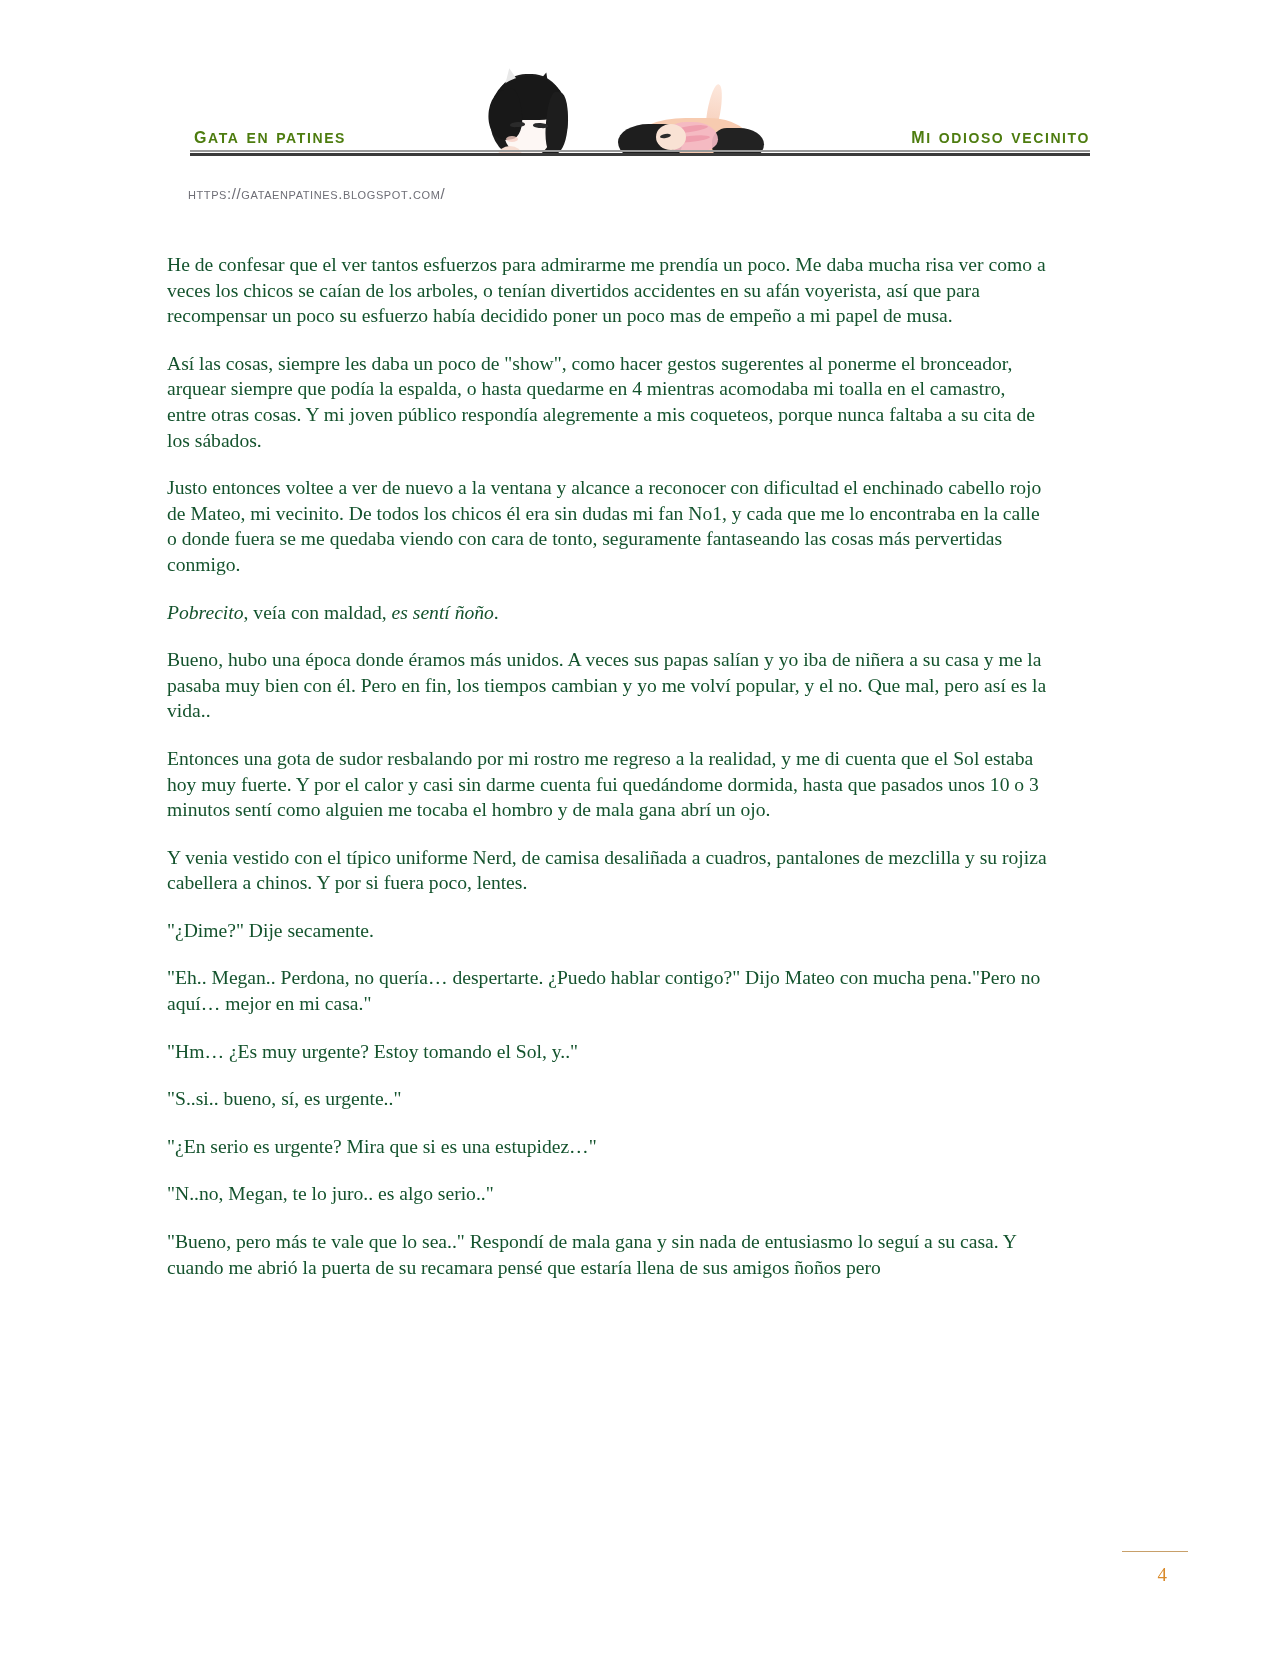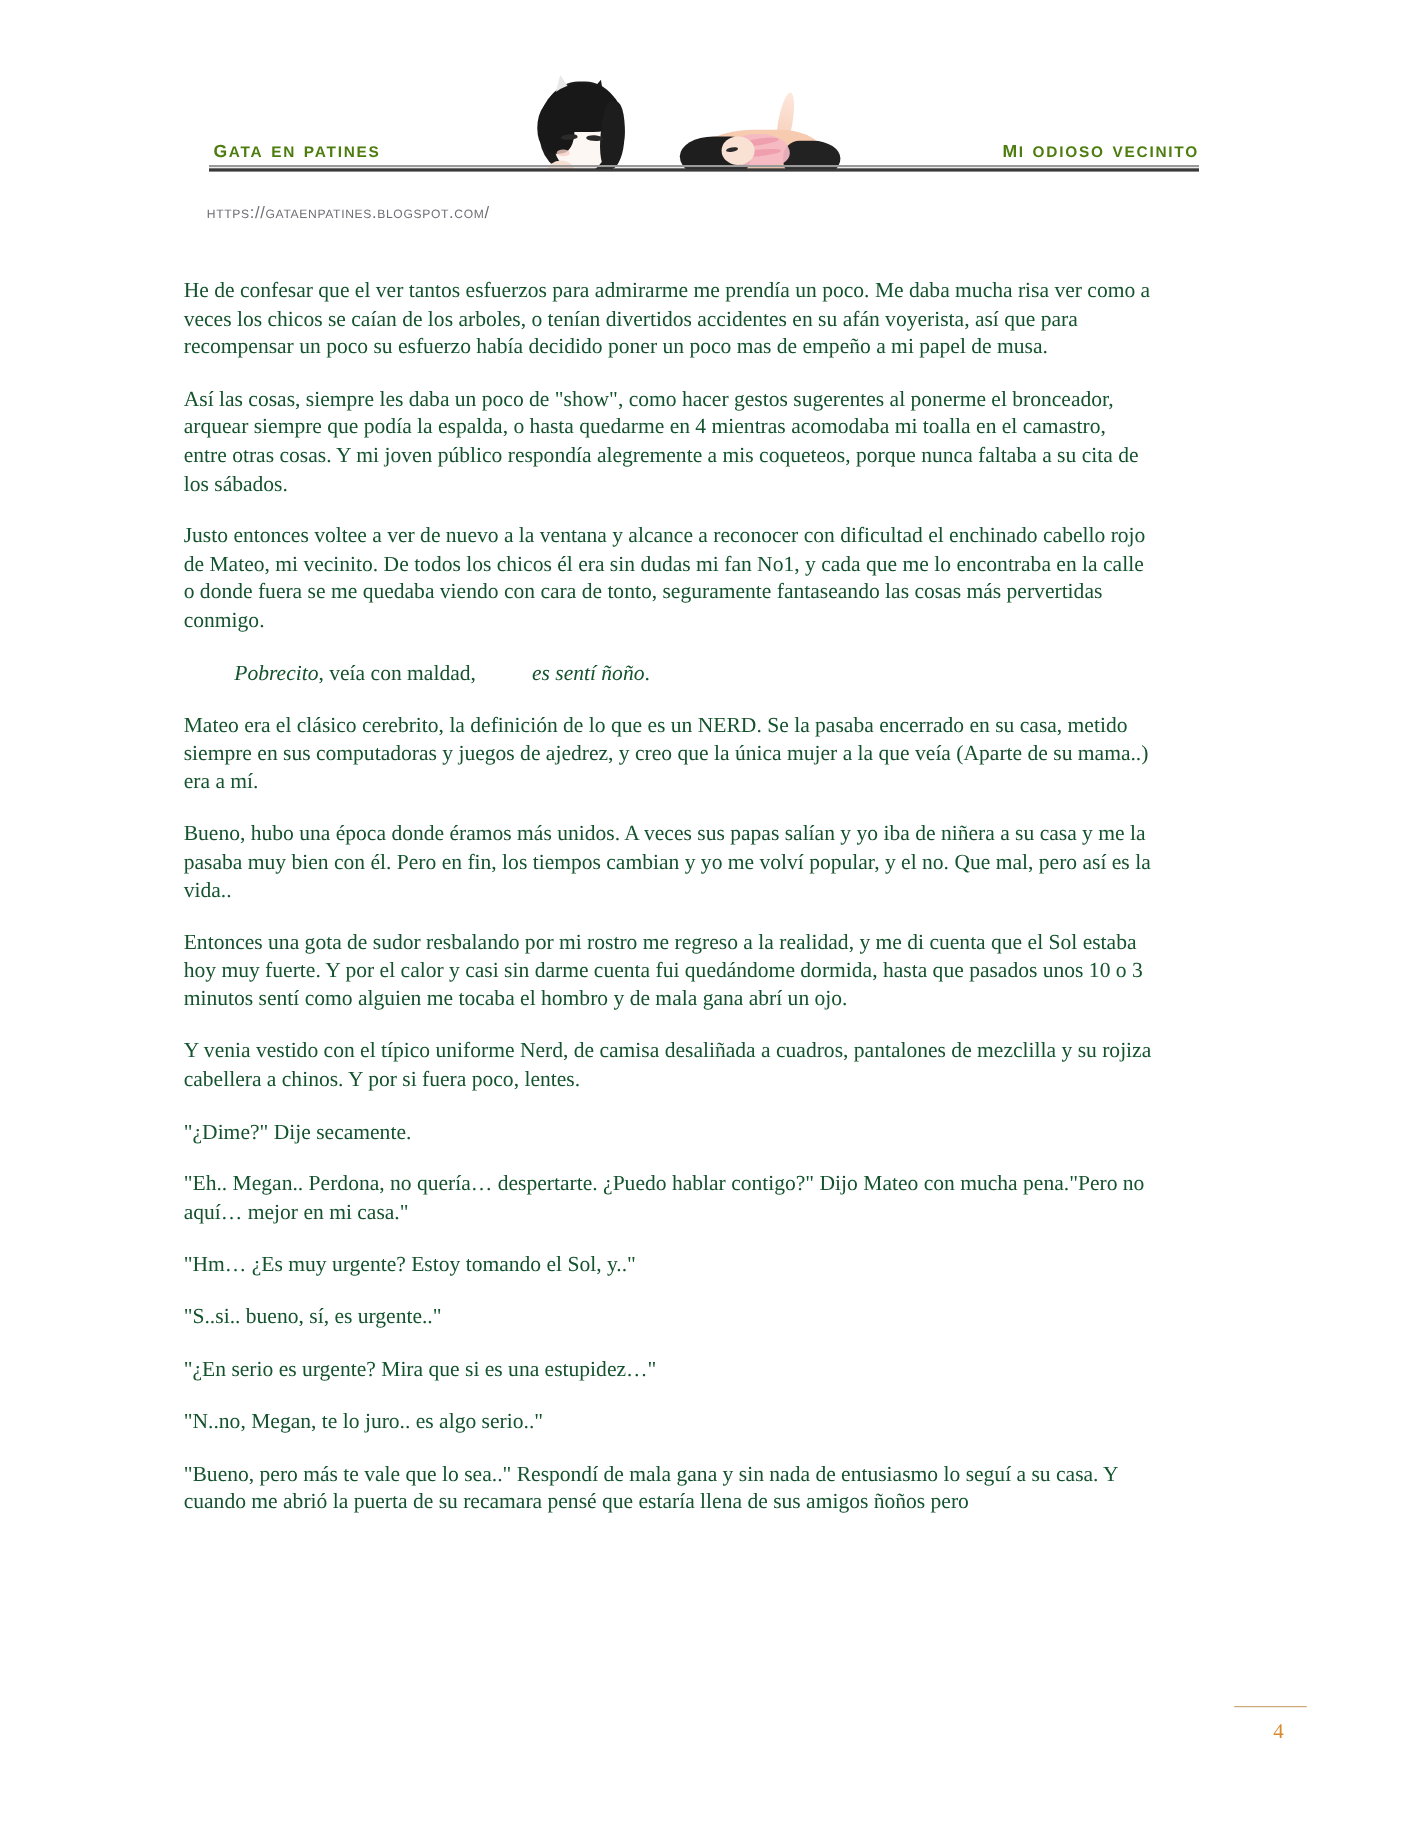--- a/index.html
+++ b/index.html
@@ -282,21 +282,20 @@
     font-size: 19.6px;
     line-height: 25.6px;
     text-align: left;
     color: #14532d;
     font-family: "Liberation Serif", "DejaVu Serif", serif;
   }
   .body-text p.italic-line {
     font-style: normal;
   }
   .body-text p em {
-    margin-left: 46px;
   }
 
   
   .footer-rule {
     position: absolute;
     right: 92px;
     bottom: 104px;
     width: 66px;
     height: 1px;
     background: #c8a06a;
@@ -356,21 +355,20 @@
   <div class="blog-url">https://gataenpatines.blogspot.com/</div>
 
   <div class="body-text">
 
     <p>He de confesar que el ver tantos esfuerzos para admirarme me prendía un poco. Me daba mucha risa ver como a veces los chicos se caían de los arboles, o tenían divertidos accidentes en su afán voyerista, así que para recompensar un poco su esfuerzo había decidido poner un poco mas de empeño a mi papel de musa.</p>
     <p>Así las cosas, siempre les daba un poco de "show", como hacer gestos sugerentes al ponerme el bronceador, arquear siempre que podía la espalda, o hasta quedarme en 4 mientras acomodaba mi toalla en el camastro, entre otras cosas. Y mi joven público respondía alegremente a mis coqueteos, porque nunca faltaba a su cita de los sábados.</p>
     <p>Justo entonces voltee a ver de nuevo a la ventana y alcance a reconocer con dificultad el enchinado cabello rojo de Mateo, mi vecinito. De todos los chicos él era sin dudas mi fan No1, y cada que me lo encontraba en la calle o donde fuera se me quedaba viendo con cara de tonto, seguramente fantaseando las cosas más pervertidas conmigo.</p>
 
     <p class="italic-line"><em>Pobrecito</em><span>, veía con maldad, </span><em>es sentí ñoño</em><span>.</span></p>
 
-    <p>Mateo era el clásico cerebrito, la definición de lo que es un NERD. Se la pasaba encerrado en su casa, metido siempre en sus computadoras y juegos de ajedrez, y creo que la única mujer a la que veía (Aparte de su mama..) era a mí.</p>
     <p>Bueno, hubo una época donde éramos más unidos. A veces sus papas salían y yo iba de niñera a su casa y me la pasaba muy bien con él. Pero en fin, los tiempos cambian y yo me volví popular, y el no. Que mal, pero así es la vida..</p>
     <p>Entonces una gota de sudor resbalando por mi rostro me regreso a la realidad, y me di cuenta que el Sol estaba hoy muy fuerte. Y por el calor y casi sin darme cuenta fui quedándome dormida, hasta que pasados unos 10 o 3 minutos sentí como alguien me tocaba el hombro y de mala gana abrí un ojo.</p>
     <p>Y venia vestido con el típico uniforme Nerd, de camisa desaliñada a cuadros, pantalones de mezclilla y su rojiza cabellera a chinos. Y por si fuera poco, lentes.</p>
     <p>"¿Dime?" Dije secamente.</p>
     <p>"Eh.. Megan.. Perdona, no quería… despertarte. ¿Puedo hablar contigo?" Dijo Mateo con mucha pena."Pero no aquí… mejor en mi casa."</p>
     <p>"Hm… ¿Es muy urgente? Estoy tomando el Sol, y.."</p>
     <p>"S..si.. bueno, sí, es urgente.."</p>
     <p>"¿En serio es urgente? Mira que si es una estupidez…"</p>
     <p>"N..no, Megan, te lo juro.. es algo serio.."</p>
     <p>"Bueno, pero más te vale que lo sea.." Respondí de mala gana y sin nada de entusiasmo lo seguí a su casa. Y cuando me abrió la puerta de su recamara pensé que estaría llena de sus amigos ñoños pero</p>

